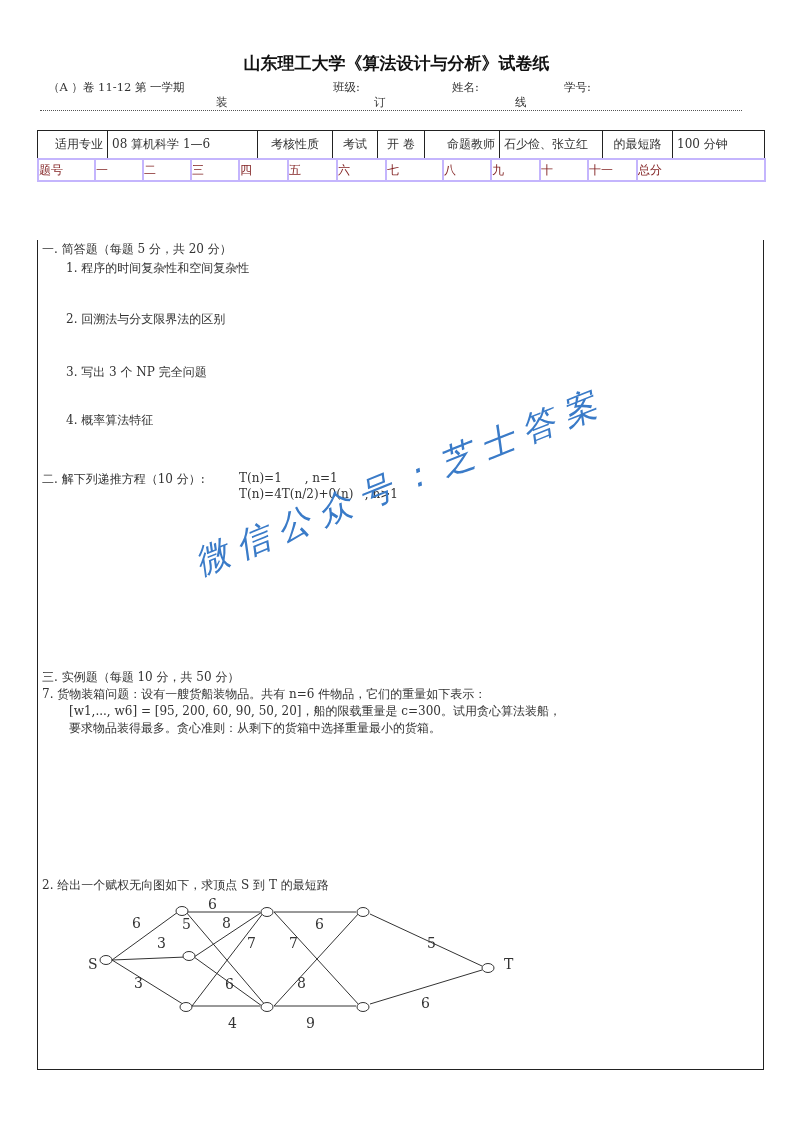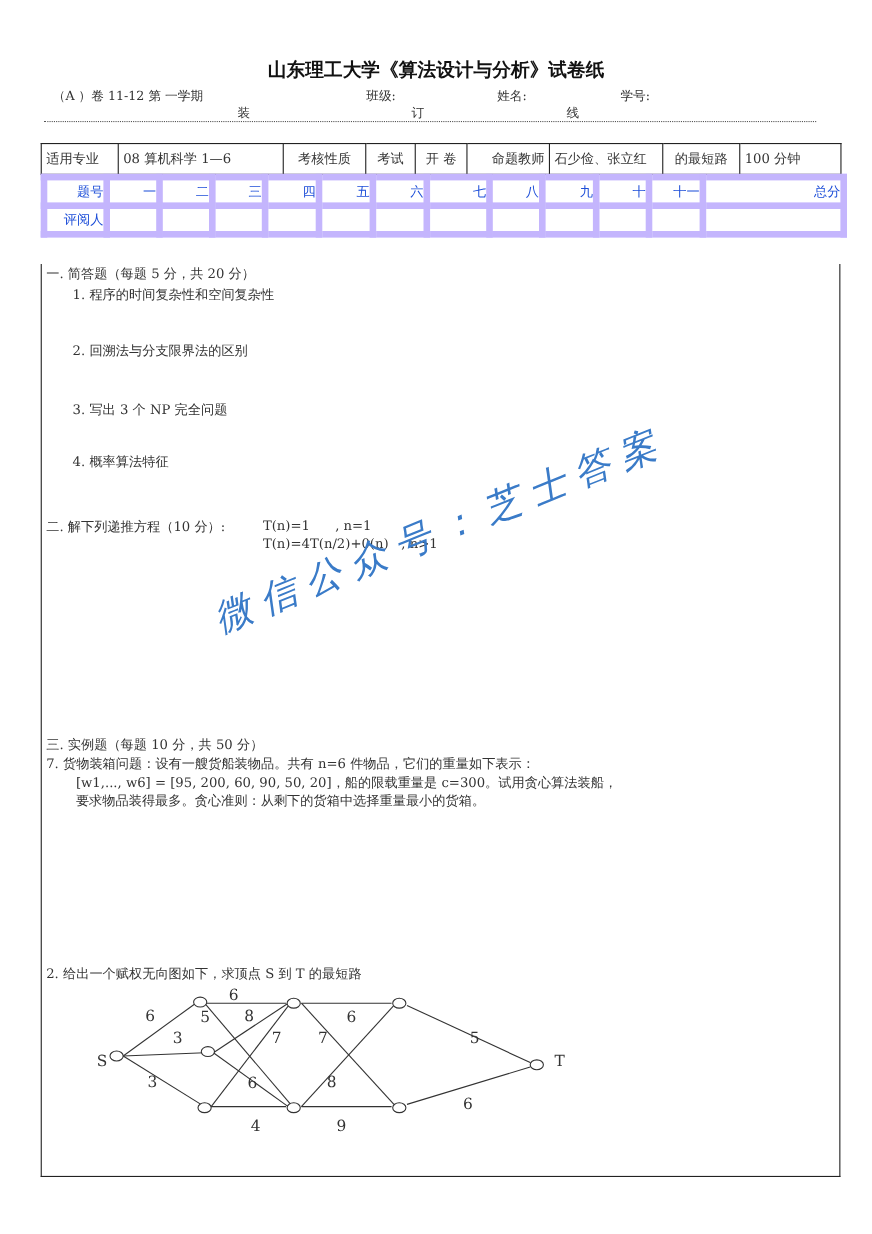--- a/index.html
+++ b/index.html
@@ -7,21 +7,21 @@
          font-family:"DejaVu Serif","Liberation Serif",serif; color:#222; }
   .abs { position:absolute; white-space:nowrap; }
   .title { left:0; width:793px; top:52px; text-align:center; font-size:17px; font-weight:bold; color:#111;
            font-family:"DejaVu Sans","Liberation Sans",sans-serif; }
   .meta { font-size:11.5px; top:80px; color:#333; }
   .bind-line { top:97px; left:40px; width:702px; font-size:11.5px; color:#333;
                border-bottom:1px dotted #555; height:13px; }
   .bind-line span { position:absolute; top:-2px; background:#fff; padding:0 1px; }
   table.grade { position:absolute; left:37px; top:130px; width:727px; border-collapse:collapse;
                 font-size:12px; table-layout:fixed; }
-  table.grade td { border:6px solid #c4b5fd; text-align:right; padding:0; height:20px; color:#1d4ed8; }
+  table.grade td { border:2px solid #c4b5fd; text-align:left; padding:0; height:20px; color:#7f1d1d; }
   table.info { position:absolute; left:37px; top:130px; width:727px; border-collapse:collapse; font-size:12px; table-layout:fixed; }
   table.info td { border:1.5px solid #222; height:27px; padding:0 4px; color:#333; }
   .frame { position:absolute; left:37px; top:240px; width:725px; height:829px;
            border:1.5px solid #222; border-top:none; }
   .q { font-size:12px; color:#333; }
   .watermark { left:205px; top:540px; font-size:34px; color:#3a7bc8; transform:rotate(-22deg);
                transform-origin:left bottom; letter-spacing:10px;
                font-family:"DejaVu Sans","Liberation Sans",sans-serif; font-style:italic; }
   svg.graph { position:absolute; left:80px; top:893px; }
   svg.graph text { font-family:"DejaVu Serif","Liberation Serif",serif; font-size:14px; fill:#333; }
@@ -49,21 +49,21 @@
       <col style="width:75px">
       <col style="width:45px">
       <col style="width:47px">
       <col style="width:75px">
       <col style="width:103px">
       <col style="width:70px">
       <col style="width:92px">
     </colgroup>
   <tbody>
       <tr>
-    <td style="text-align:left">适用专业</td>
+    <td style="text-align:right">适用专业</td>
     <td>08 算机科学 1—6</td>
     <td style="text-align:center">考核性质</td>
     <td style="text-align:center">考试</td>
     <td style="text-align:center">开 卷</td>
     <td style="text-align:right">命题教师</td>
     <td>石少俭、张立红</td>
     <td style="text-align:center">的最短路</td>
     <td>100 分钟</td>
   </tr>
 </tbody>
@@ -93,35 +93,20 @@
     <td>三</td>
     <td>四</td>
     <td>五</td>
     <td>六</td>
     <td>七</td>
     <td>八</td>
     <td>九</td>
     <td>十</td>
     <td>十一</td>
     <td>总分</td>
-  </tr>
-  <tr>
-    <td>评阅人</td>
-    <td></td>
-        <td></td>
-        <td></td>
-        <td></td>
-        <td></td>
-        <td></td>
-        <td></td>
-        <td></td>
-        <td></td>
-        <td></td>
-        <td></td>
-        <td></td>
   </tr>
 </tbody>
   </table>
 
 <div class="frame"></div>
 
 <div class="abs q" style="left:42px;top:241px">一. 简答题（每题 5 分，共 20 分）</div>
 <div class="abs q" style="left:66px;top:260px">1. 程序的时间复杂性和空间复杂性</div>
 <div class="abs q" style="left:66px;top:311px">2. 回溯法与分支限界法的区别</div>
 <div class="abs q" style="left:66px;top:364px">3. 写出 3 个 NP 完全问题</div>

